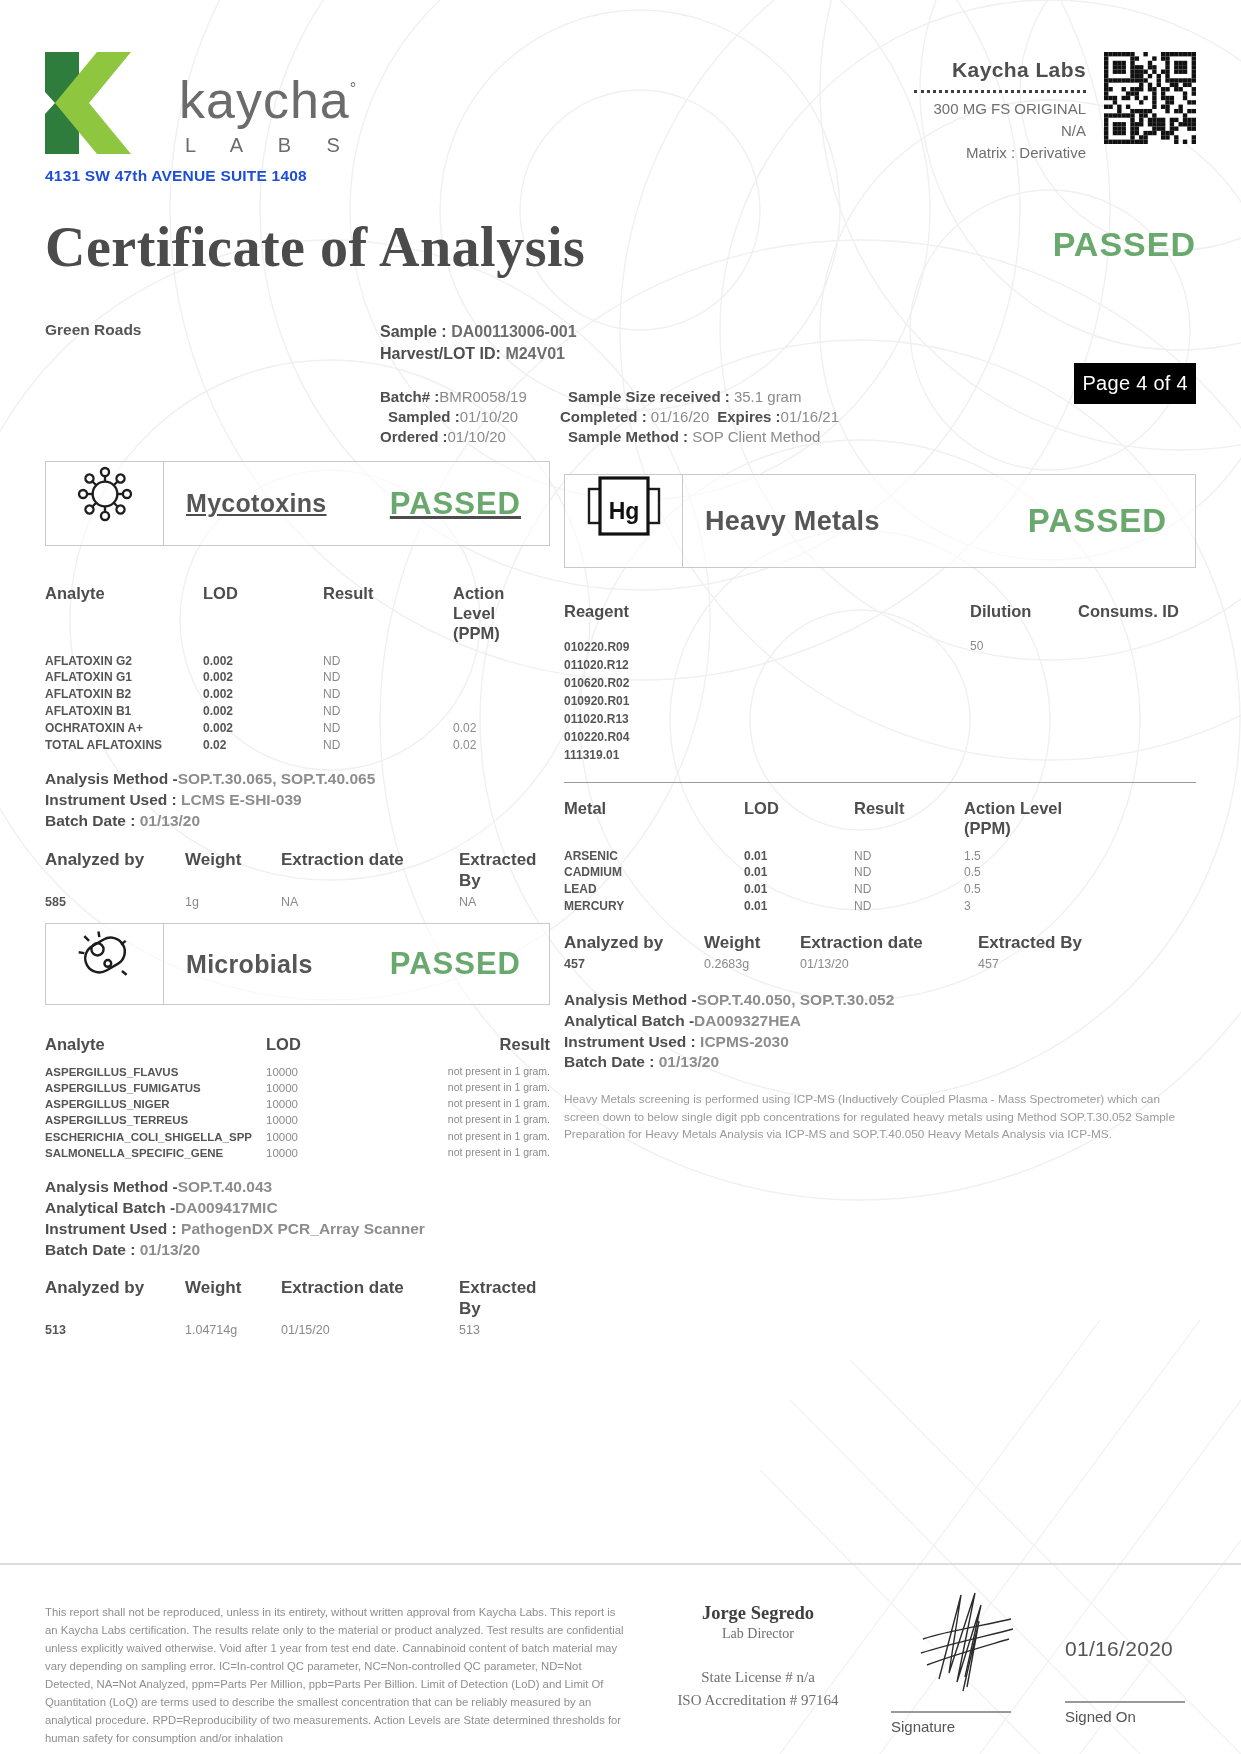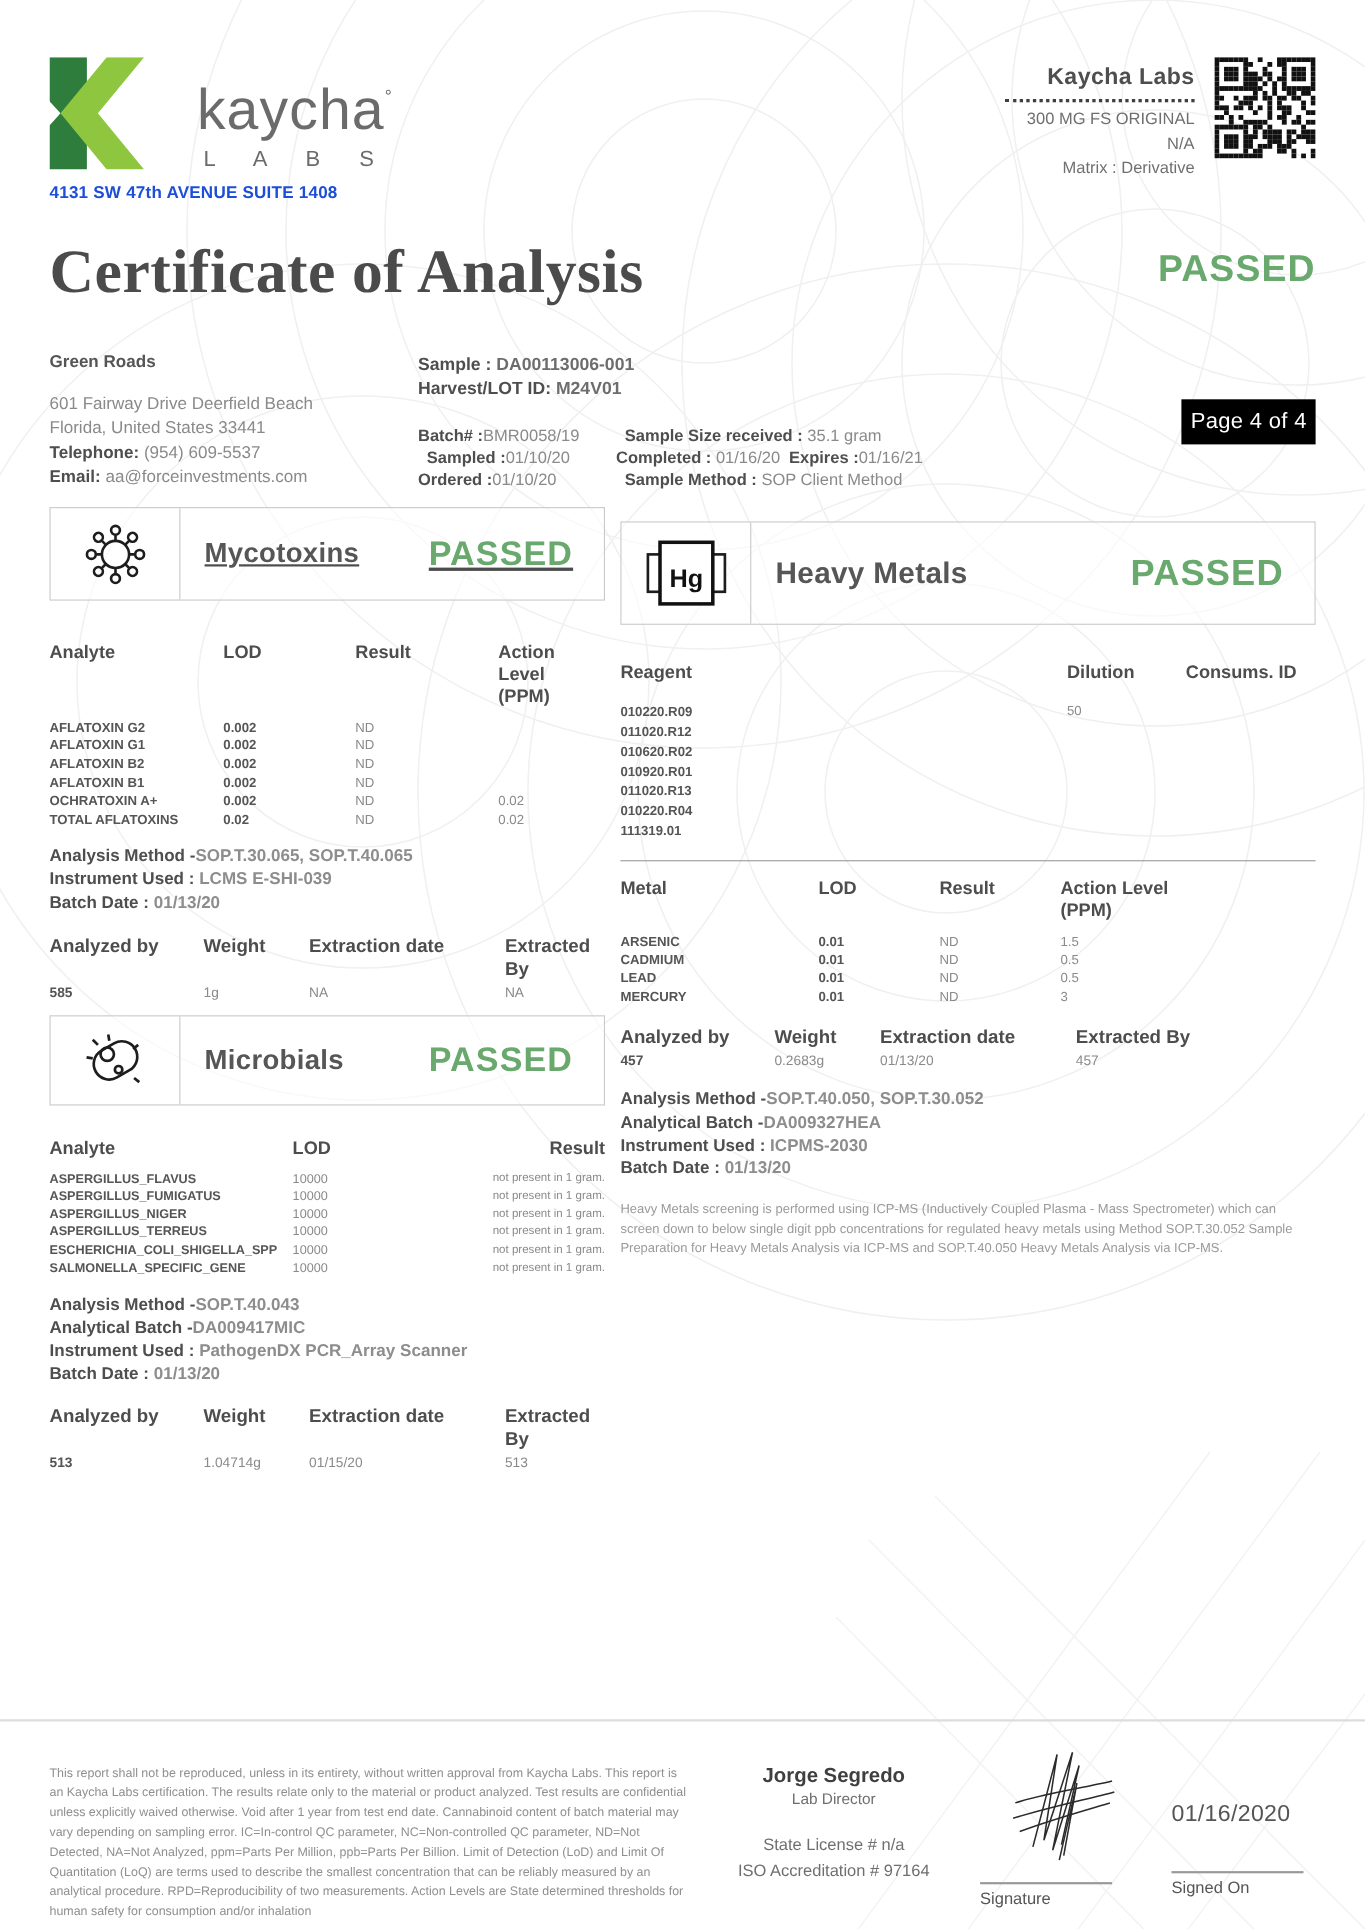--- a/index.html
+++ b/index.html
@@ -46,21 +46,21 @@
   .batch-grid{display:grid;grid-template-columns:180px 1fr;margin-top:24px;font-size:15px;row-gap:3px;}
   .pair{white-space:nowrap;}
   .pair + .pair{margin-left:8px;}
   .page-badge{background:#000;color:#fff;font-size:20px;padding:9px 8px;justify-self:end;align-self:start;margin-top:42px;white-space:nowrap;letter-spacing:.3px;}
 
   
   .main{display:grid;grid-template-columns:505px 1fr;column-gap:14px;margin-top:16px;}
   .col-right{margin-top:13px;}
 
   .panel{border:1.5px solid #c9c9c9;display:flex;align-items:stretch;background:rgba(255,255,255,.6);}
-  .panel-icon{width:118px;display:flex;align-items:center;justify-content:center;border-right:1.5px solid #c9c9c9;flex:none;}
+  .panel-icon{width:118px;display:flex;align-items:flex-start;justify-content:center;border-right:1.5px solid #c9c9c9;flex:none;}
   .panel-main{flex:1;display:flex;align-items:center;justify-content:space-between;padding:0 28px 0 22px;}
   .panel-title{font-size:25px;font-weight:bold;color:#565656;letter-spacing:.3px;}
   .panel-status{font-size:31px;font-weight:bold;color:var(--green);letter-spacing:1px;}
   .panel.small{height:85px;text-decoration:underline;}
   .panel.tall{height:94px;}
   .panel.tall .panel-title{font-size:27px;}
   .panel.tall .panel-status{font-size:33px;}
   .panel-micro{margin-top:12px;height:82px;}
 
   
@@ -85,21 +85,21 @@
   .t-an .td.c0{font-weight:bold;color:#555;}
   hr.sep{border:none;border-top:1.5px solid #9a9a9a;margin:18px 0 16px;}
 
   .meth{margin-top:16px;font-size:15.5px;line-height:1.35;}
   .meth .mval{font-weight:bold;color:#8d8d8d;}
   .desc{font-size:11.8px;color:#9a9a9a;line-height:1.48;margin-top:18px;padding-right:6px;}
 
   
   .footer{position:absolute;left:0;right:0;top:1563px;z-index:1;border-top:2px solid #dcdcdc;padding:38px 45px 0;display:grid;grid-template-columns:580px 250px 150px 1fr;column-gap:8px;}
   .disclaimer{font-size:11.3px;color:#8f8f8f;line-height:1.6;}
-  .signatory{text-align:center;}
+  .signatory{text-align:center;font-family:Liberation Serif, serif;}
   .dir-name{font-size:18.5px;font-weight:bold;color:#3f3f3f;}
   .dir-title{font-size:14px;color:#6f6f6f;margin-top:2px;}
   .dir-lic{font-size:15px;color:#6f6f6f;margin-top:24px;line-height:1.5;}
   .sig-col{position:relative;}
   .sig-svg{position:absolute;top:-16px;left:14px;}
   .sigline{width:120px;border-top:2px solid #999;padding-top:5px;font-size:15px;color:#555;margin-top:108px;}
   .date-col{padding-left:16px;}
   .signed-date{font-size:21px;color:#555;margin-top:34px;letter-spacing:.3px;}
   .date-col .sigline{margin-top:40px;}
 </style>
@@ -408,26 +408,20 @@
     </div>
 
     <div class="title-row">
       <h1 class="coa">Certificate of Analysis</h1>
       <div class="passed-top">PASSED</div>
     </div>
 
     <div class="info">
       <div class="client">
         <div class="client-name">Green Roads</div>
-        <div class="client-lines">
-          <div>601 Fairway Drive Deerfield Beach</div>
-          <div>Florida, United States 33441</div>
-          <div><span class="lbl">Telephone:</span> <span class="val">(954) 609-5537</span></div>
-          <div><span class="lbl">Email:</span> <span class="val">aa@forceinvestments.com</span></div>
-        </div>
       </div>
       <div class="sample-block">
         <div class="sample-line"><span class="lbl">Sample :</span> <span class="sval">DA00113006-001</span></div>
         <div class="sample-line"><span class="lbl">Harvest/LOT ID:</span> <span class="sval">M24V01</span></div>
         <div class="batch-grid">
           <div class="pair"><span class="lbl">Batch# :</span><span class="val">BMR0058/19</span></div>
           <div class="pair"><span class="lbl">Sample Size received :</span> <span class="val">35.1 gram</span></div>
           <div class="pair"><span class="lbl">Sampled :</span><span class="val">01/10/20</span></div>
           <div><span class="pair"><span class="lbl">Completed :</span> <span class="val">01/16/20</span></span><span class="pair"><span class="lbl">Expires :</span><span class="val">01/16/21</span></span></div>
           <div class="pair"><span class="lbl">Ordered :</span><span class="val">01/10/20</span></div>

